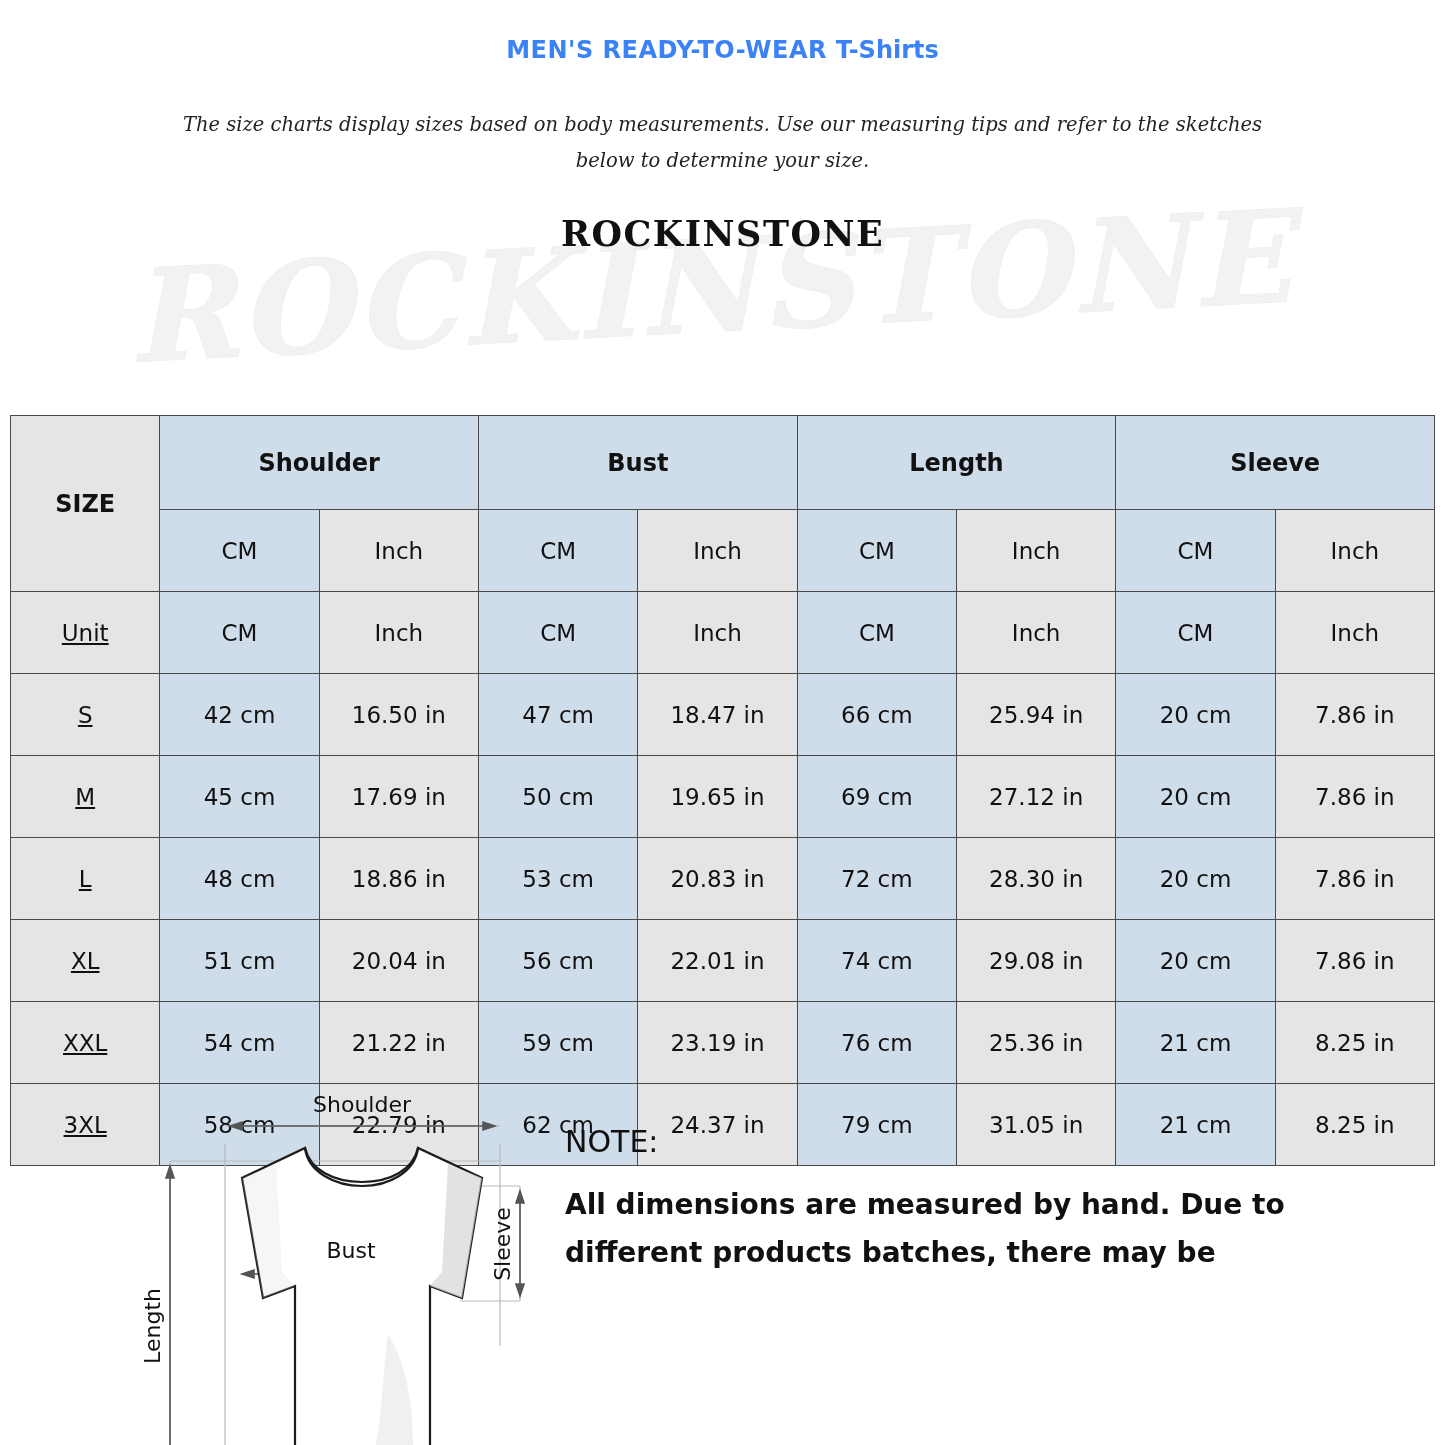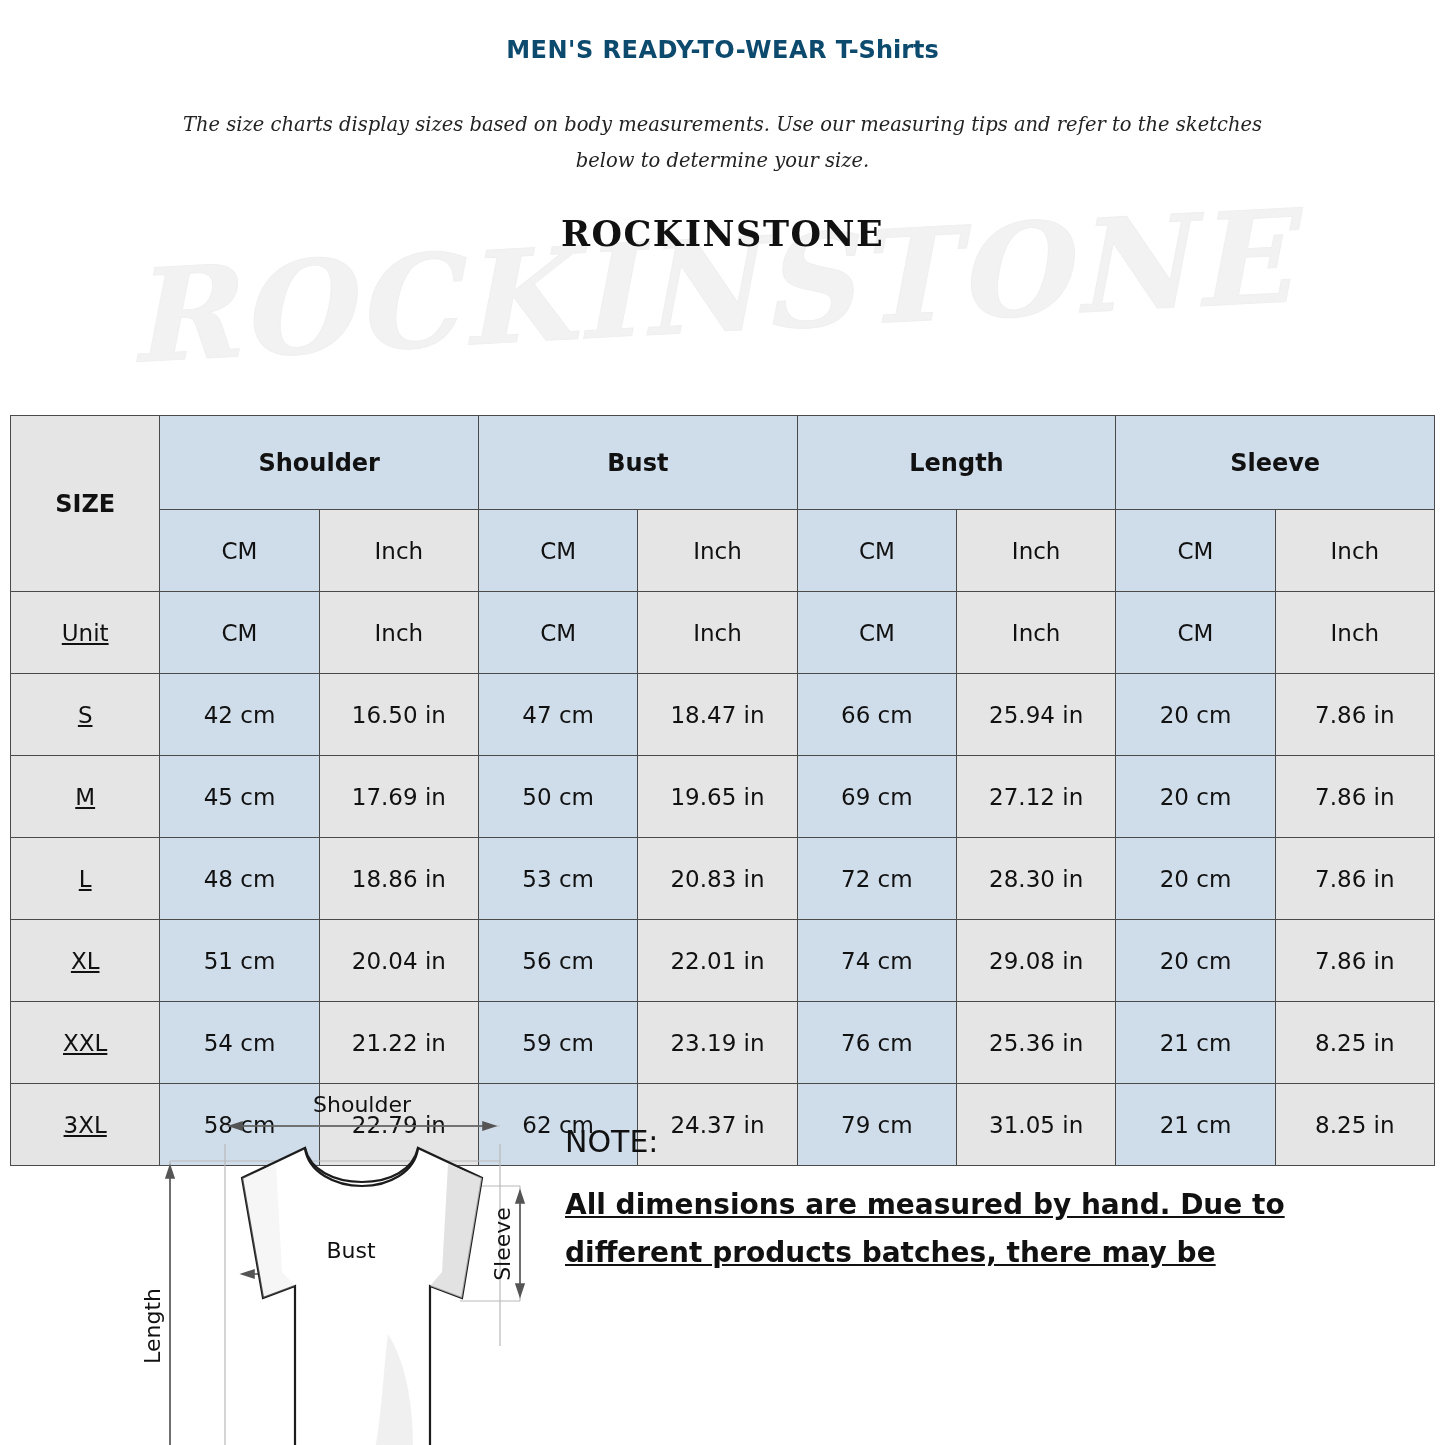--- a/index.html
+++ b/index.html
@@ -43,21 +43,21 @@
     font-weight: 700;
     letter-spacing: 7px;
     color: #1b1b1b;
     font-family: "DejaVu Sans", sans-serif;
   }
   .subtitle {
     margin-top: 36px;
     font-size: 24px;
     font-weight: 700;
     letter-spacing: 0.5px;
-    color: #0c4a6e;
+    color: #3b82f6;
   }
   .subtitle .thin { font-weight: 700; letter-spacing: 0px; }
   .desc {
     margin-top: 43px;
     font-family: "DejaVu Serif", serif;
     font-style: italic;
     font-size: 19.5px;
     line-height: 1.85;
     color: #232323;
   }
@@ -121,21 +121,20 @@
   .note-title {
     font-size: 30px;
     color: #111;
     margin-bottom: 22px;
   }
   .note-body {
     font-size: 28px;
     font-weight: 700;
     line-height: 1.72;
     color: #111;
-    text-decoration: underline;
   }
 </style>
 </head>
 <body>
 
 <div class="page">
 
   <div class="watermark">ROCKINSTONE</div>
 
   <div class="header">

